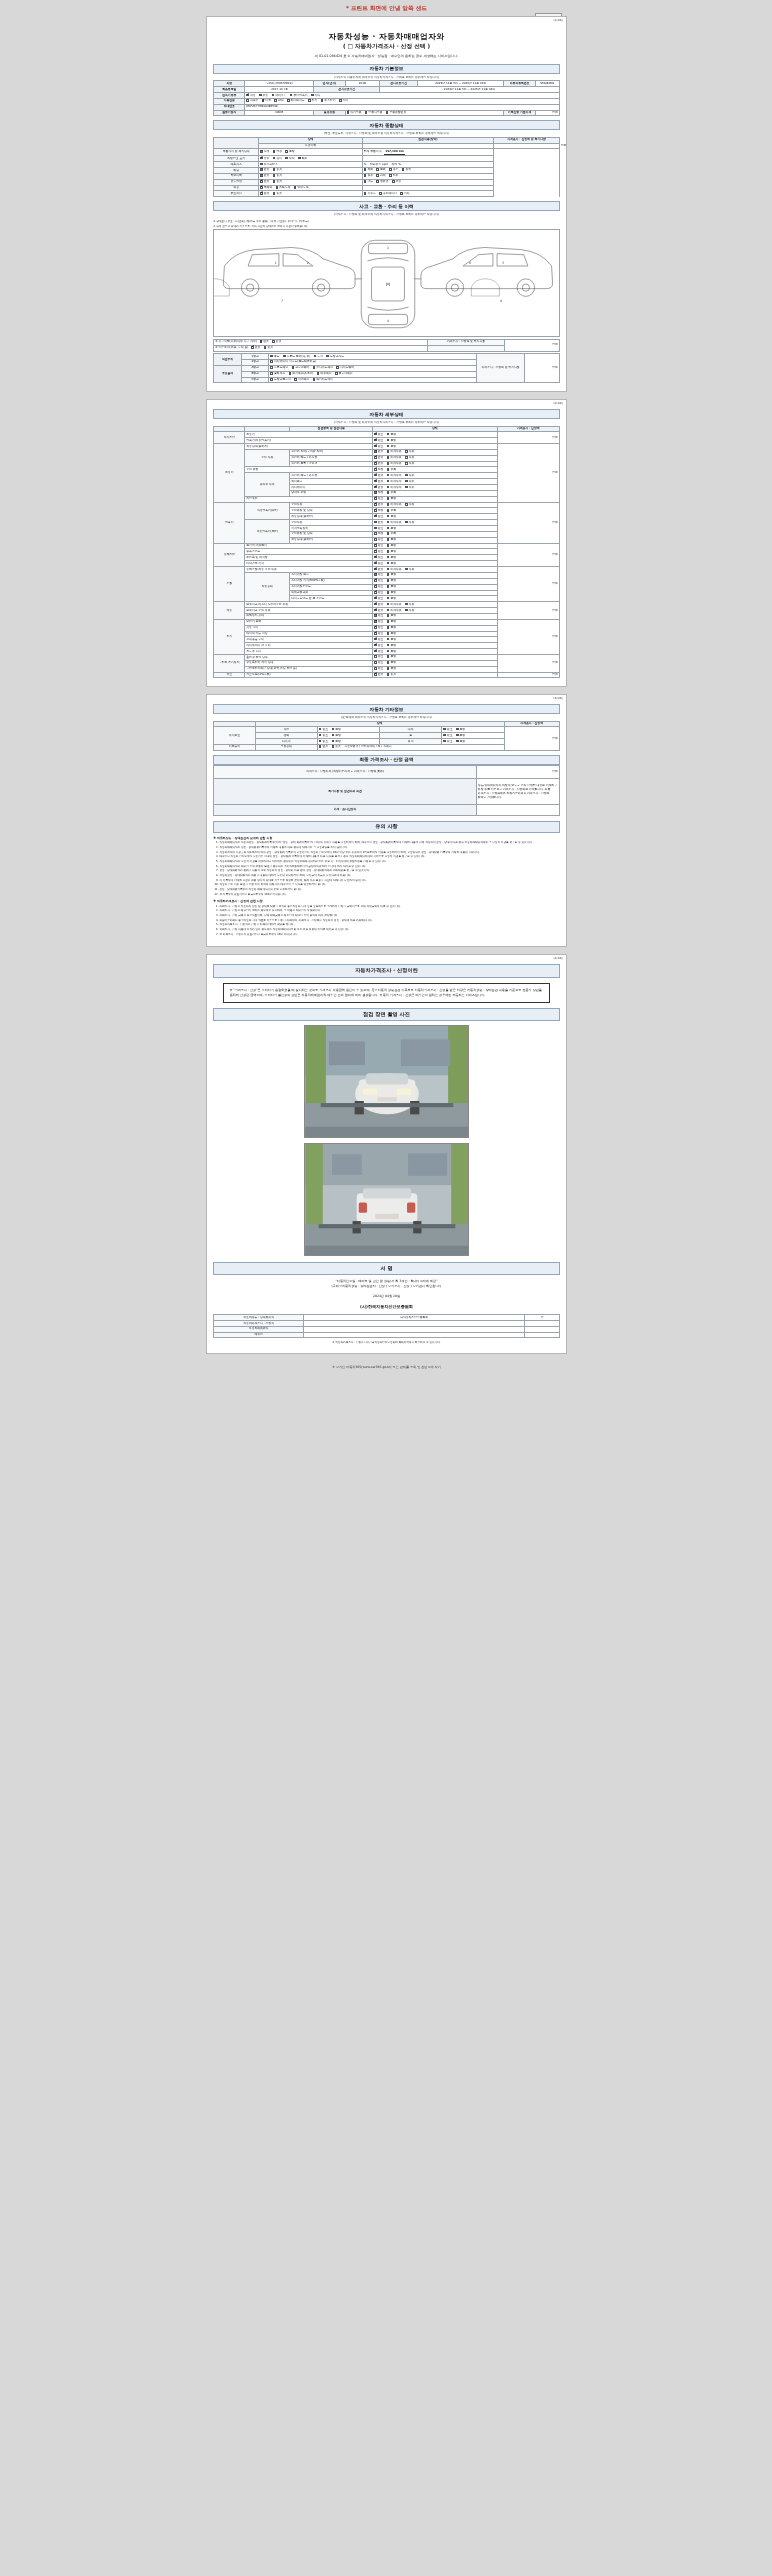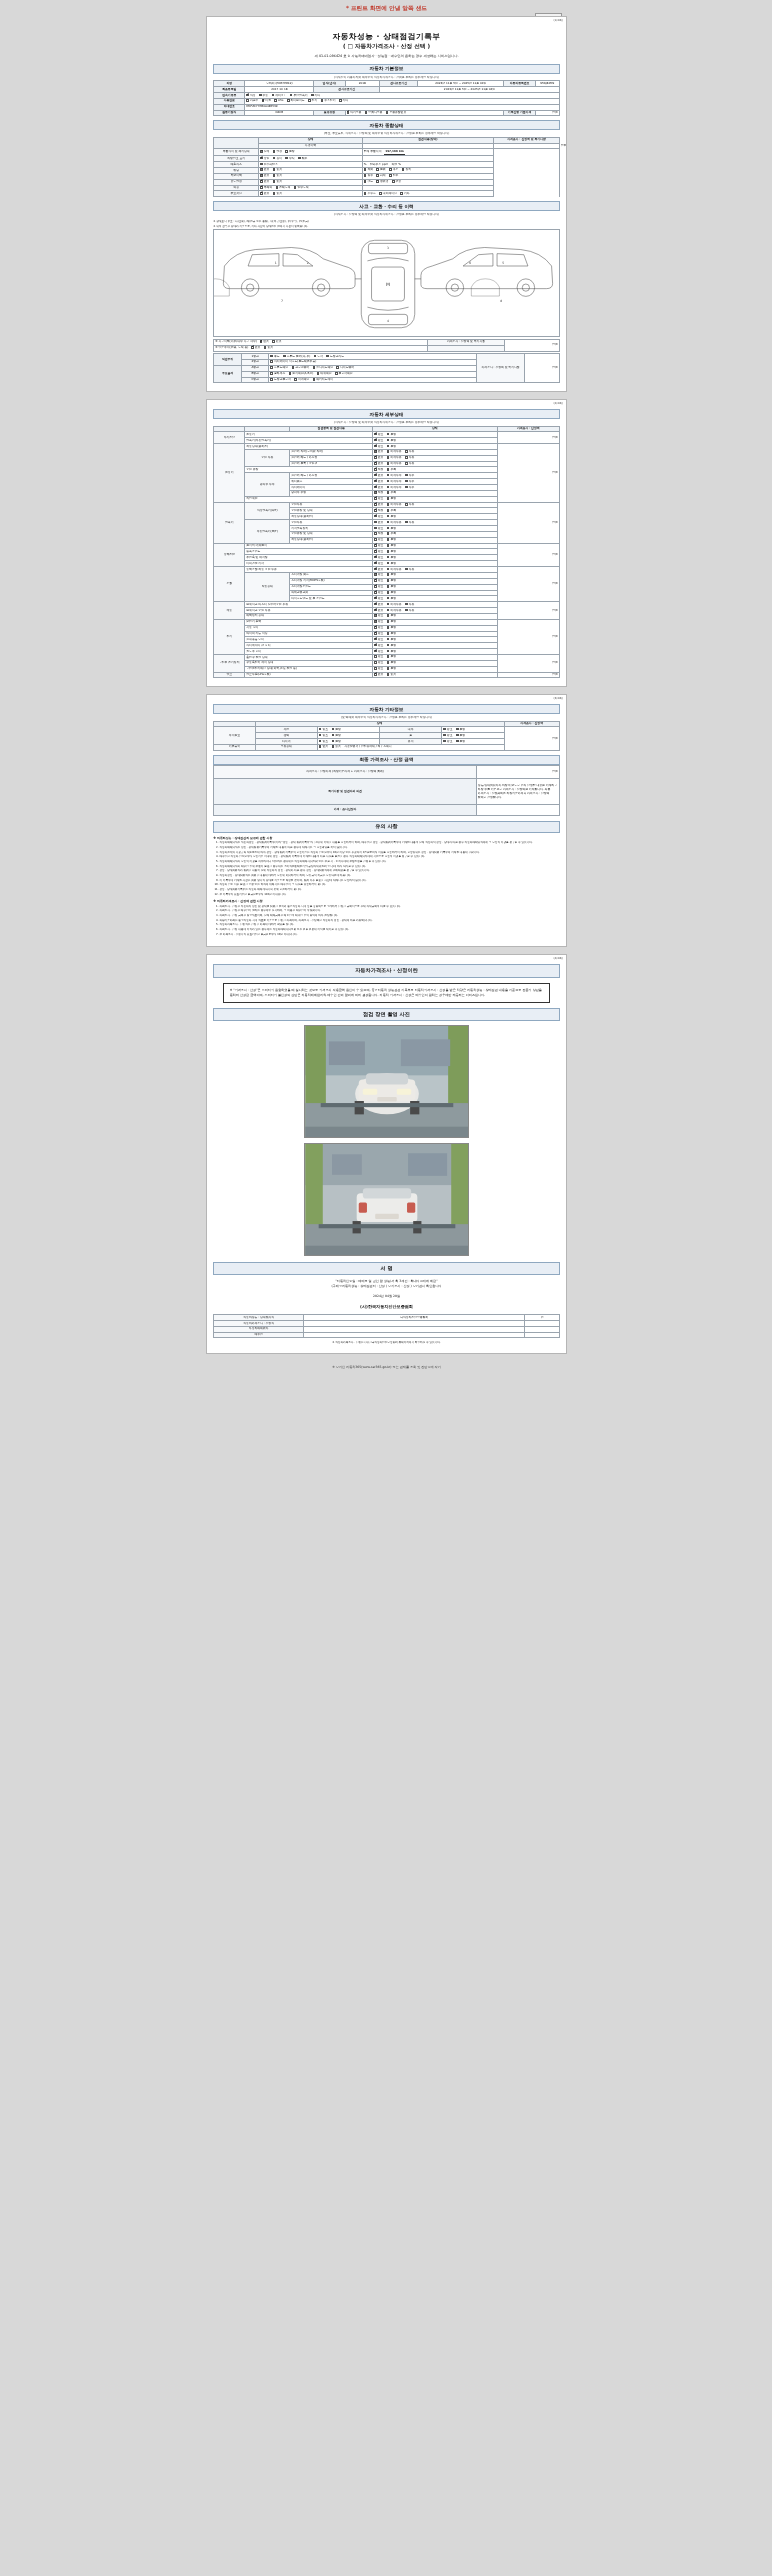--- a/index.html
+++ b/index.html
@@ -179,21 +179,21 @@
 <div class="page-wrap">
 
   <div class="topbar">
     <span>* 프린트 화면에 안낼 앞쪽 샌드</span>
     <button class="print-btn">인쇄하기</button>
   </div>
 
   <div class="sheet">
     <div class="pgnum">(1/4쪽)</div>
 
-    <div class="doc-title">자동차성능 · 상태점검기록부</div>
+    <div class="doc-title">자동차성능 · 자동차매매업자와</div>
     <div class="doc-subtitle">( □ 자동차가격조사 · 산정 선택 )</div>
     <div class="doc-note">제 41-01-096424 호   ※ 자동차매매업자 · 성능점 · 매수인의 원하는 경우 제공해는 서비스입니다.</div>
 
     <div class="section-title">자동차 기본정보</div>
     <div class="section-sub">(거래신의 가중가치업 매수인의 자동차거래조사 · 산업을 원하는 경우에만 작성니다)</div>
 
     <table class="grid">
       <tbody>
           <tr>
         <td class="lbl" style="width:9%">차명</td>

